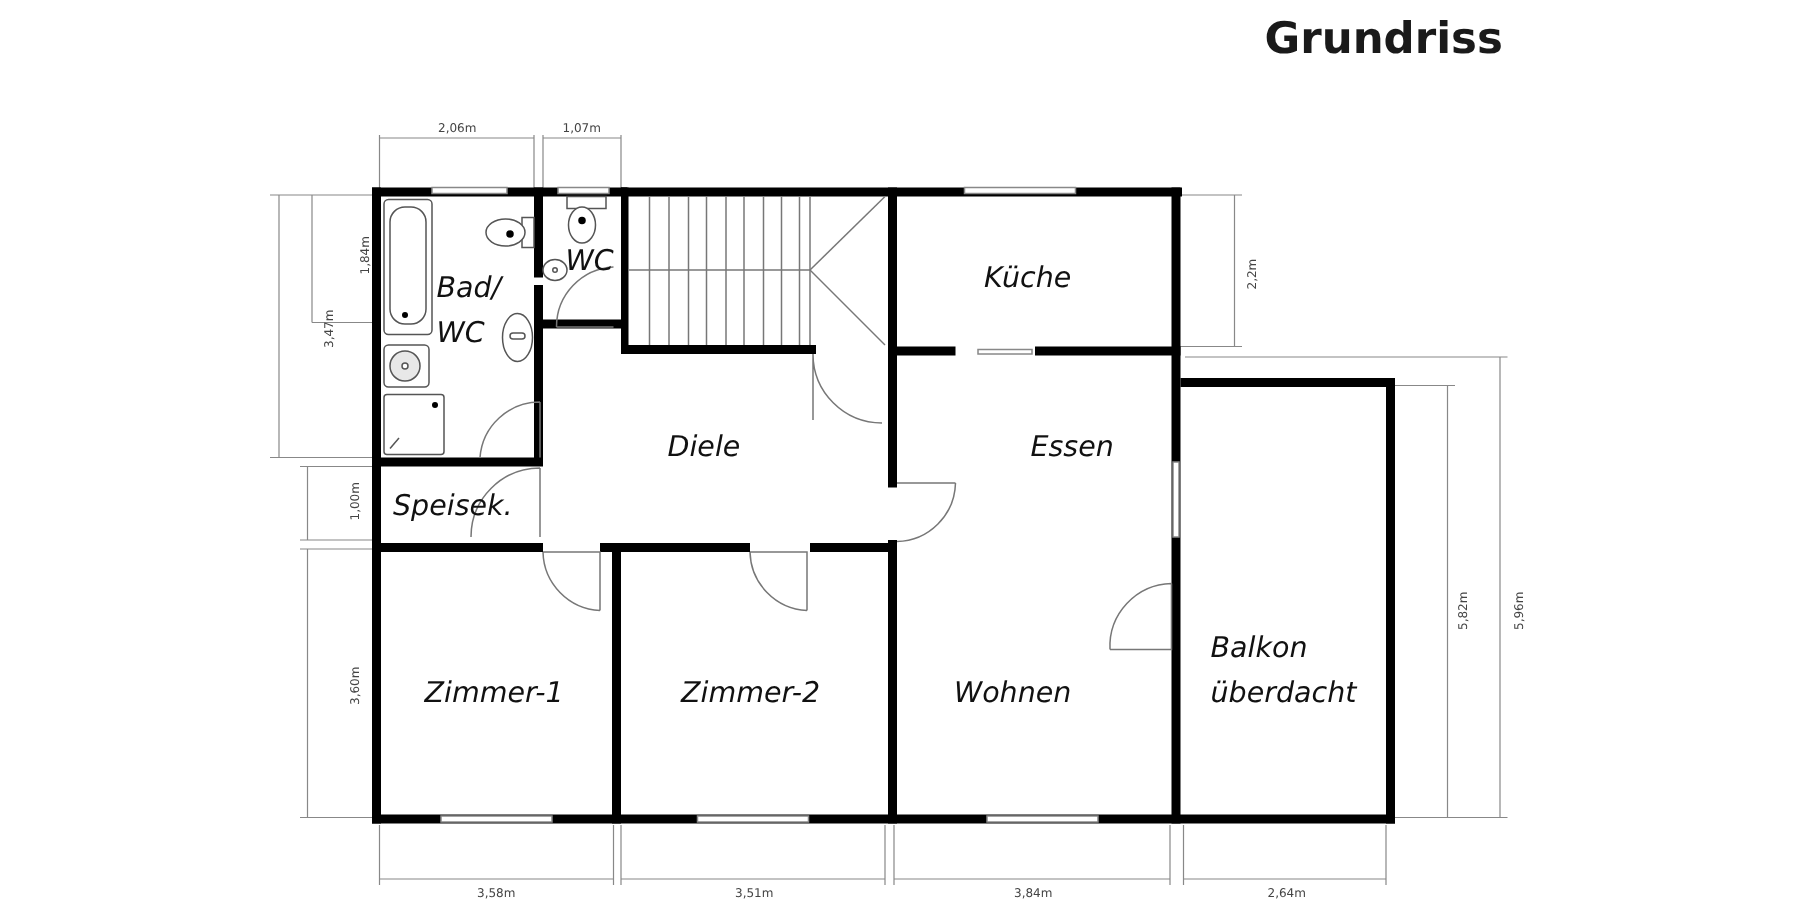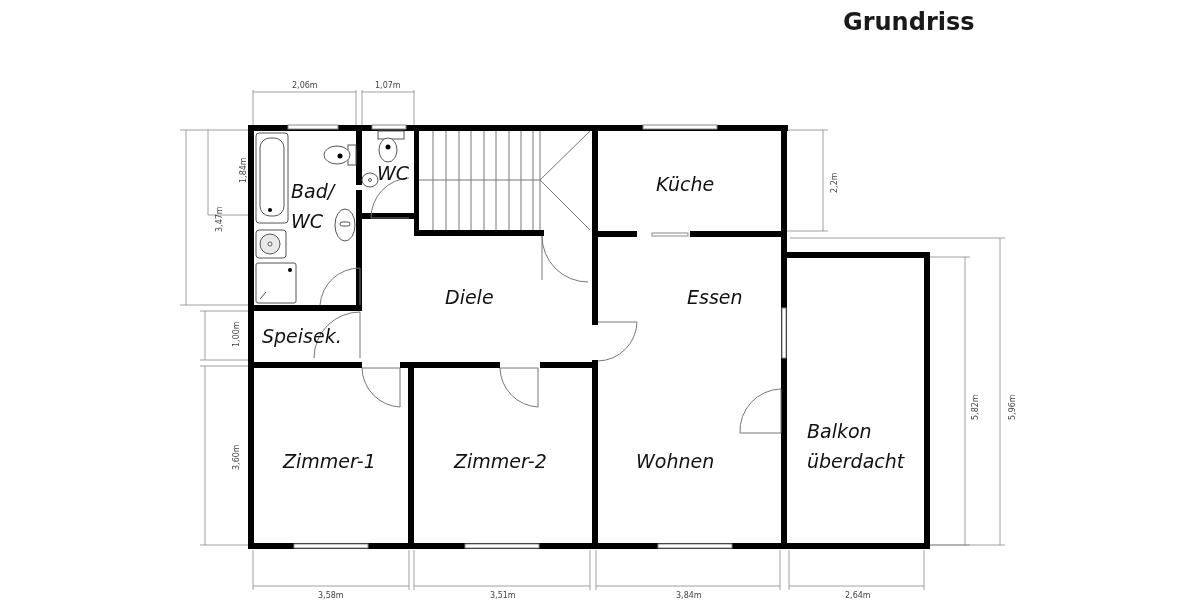--- a/index.html
+++ b/index.html
@@ -1,17 +1,17 @@
 <!DOCTYPE html>
 <html><head>
 <meta charset="utf-8">
 <style>
   html, body { margin:0; padding:0; background:#ffffff; }
   body { width:1200px; height:600px; position:relative; overflow:hidden; font-family:"DejaVu Sans", sans-serif; }
-  .title { position:absolute; left:843px; top:8px; font-family:"DejaVu Sans", sans-serif; font-weight:bold; font-size:24px; color:#1a1a1a; letter-spacing:0px; }
+  .title { position:absolute; left:843px; top:8px; font-family:"DejaVu Sans", sans-serif; font-weight:bold; font-size:29px; color:#1a1a1a; letter-spacing:0px; }
   svg { position:absolute; left:0; top:0; }
   .wall { fill:#000; }
   .win { fill:#fff; stroke:#888; stroke-width:1; }
   .thin { stroke:#777; stroke-width:1; fill:none; }
   .dim { stroke:#888; stroke-width:0.8; fill:none; }
   .dimtxt { font-family:"DejaVu Sans", sans-serif; font-size:8px; fill:#444; }
   .room { font-family:"DejaVu Sans", sans-serif; font-style:italic; font-size:19px; fill:#111; }
   .fix { fill:#fff; stroke:#555; stroke-width:1; }
 </style>
 </head>

